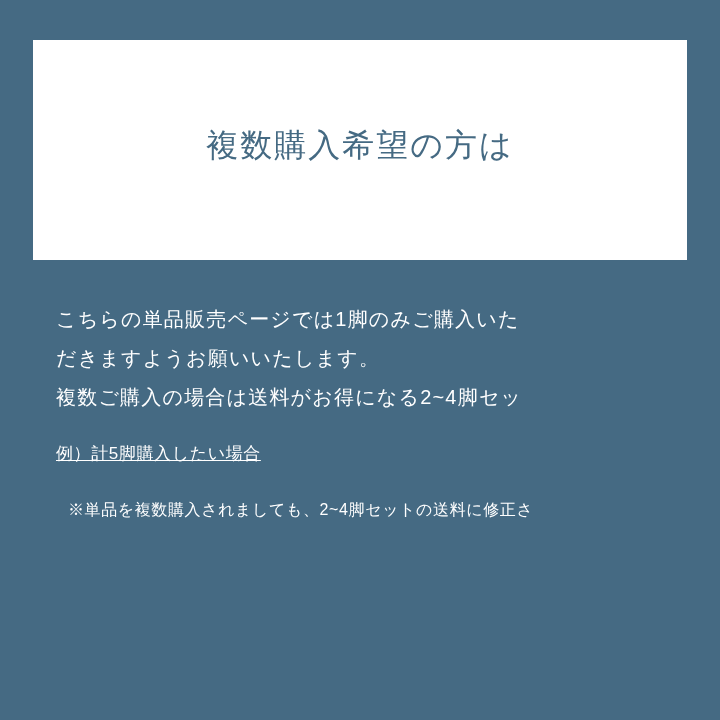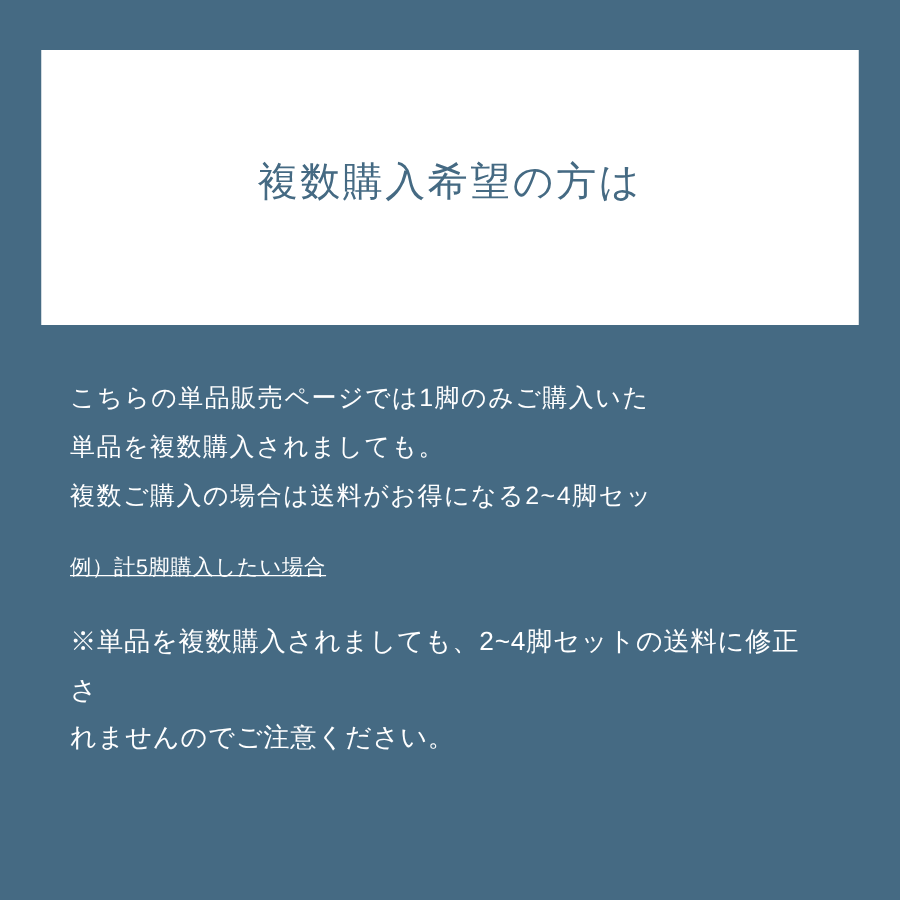--- a/index.html
+++ b/index.html
@@ -64,24 +64,24 @@
     margin: 0 0 22px 0;
   }
   .para-example {
     font-size: 17px;
     line-height: 1.75;
     letter-spacing: 0.6px;
     margin: 0 0 26px 0;
     text-decoration: underline;
   }
   .para-note {
-    font-size: 21px;
+    font-size: 16px;
     line-height: 1.85;
     letter-spacing: 0.6px;
-    margin: 0;
+    margin: 12px;
   }
   .para-main div, .para-example div, .para-note div {
     white-space: nowrap;
   }
   .para-note div {
     white-space: normal;
   }
 </style>
 </head>
 <body>
@@ -89,28 +89,27 @@
 <div class="page">
 
   <div class="headline-card">
     <div class="headline-line1">複数購入希望の方は</div>
   </div>
 
   <div class="body-block">
 
     <div class="para-main">
       <div>こちらの単品販売ページでは1脚のみご購入いた</div>
-      <div>単品を複数購入されましても。</div>
+      <div>だきますようお願いいたします。</div>
       <div>複数ご購入の場合は送料がお得になる2~4脚セッ</div>
     </div>
 
     <div class="para-example">
       <div>例）計5脚購入したい場合</div>
     </div>
 
     <div class="para-note">
       <div>※単品を複数購入されましても、2~4脚セットの送料に修正さ</div>
-      <div>れませんのでご注意ください。</div>
     </div>
 
   </div>
 
 </div>
 
 </body></html>

